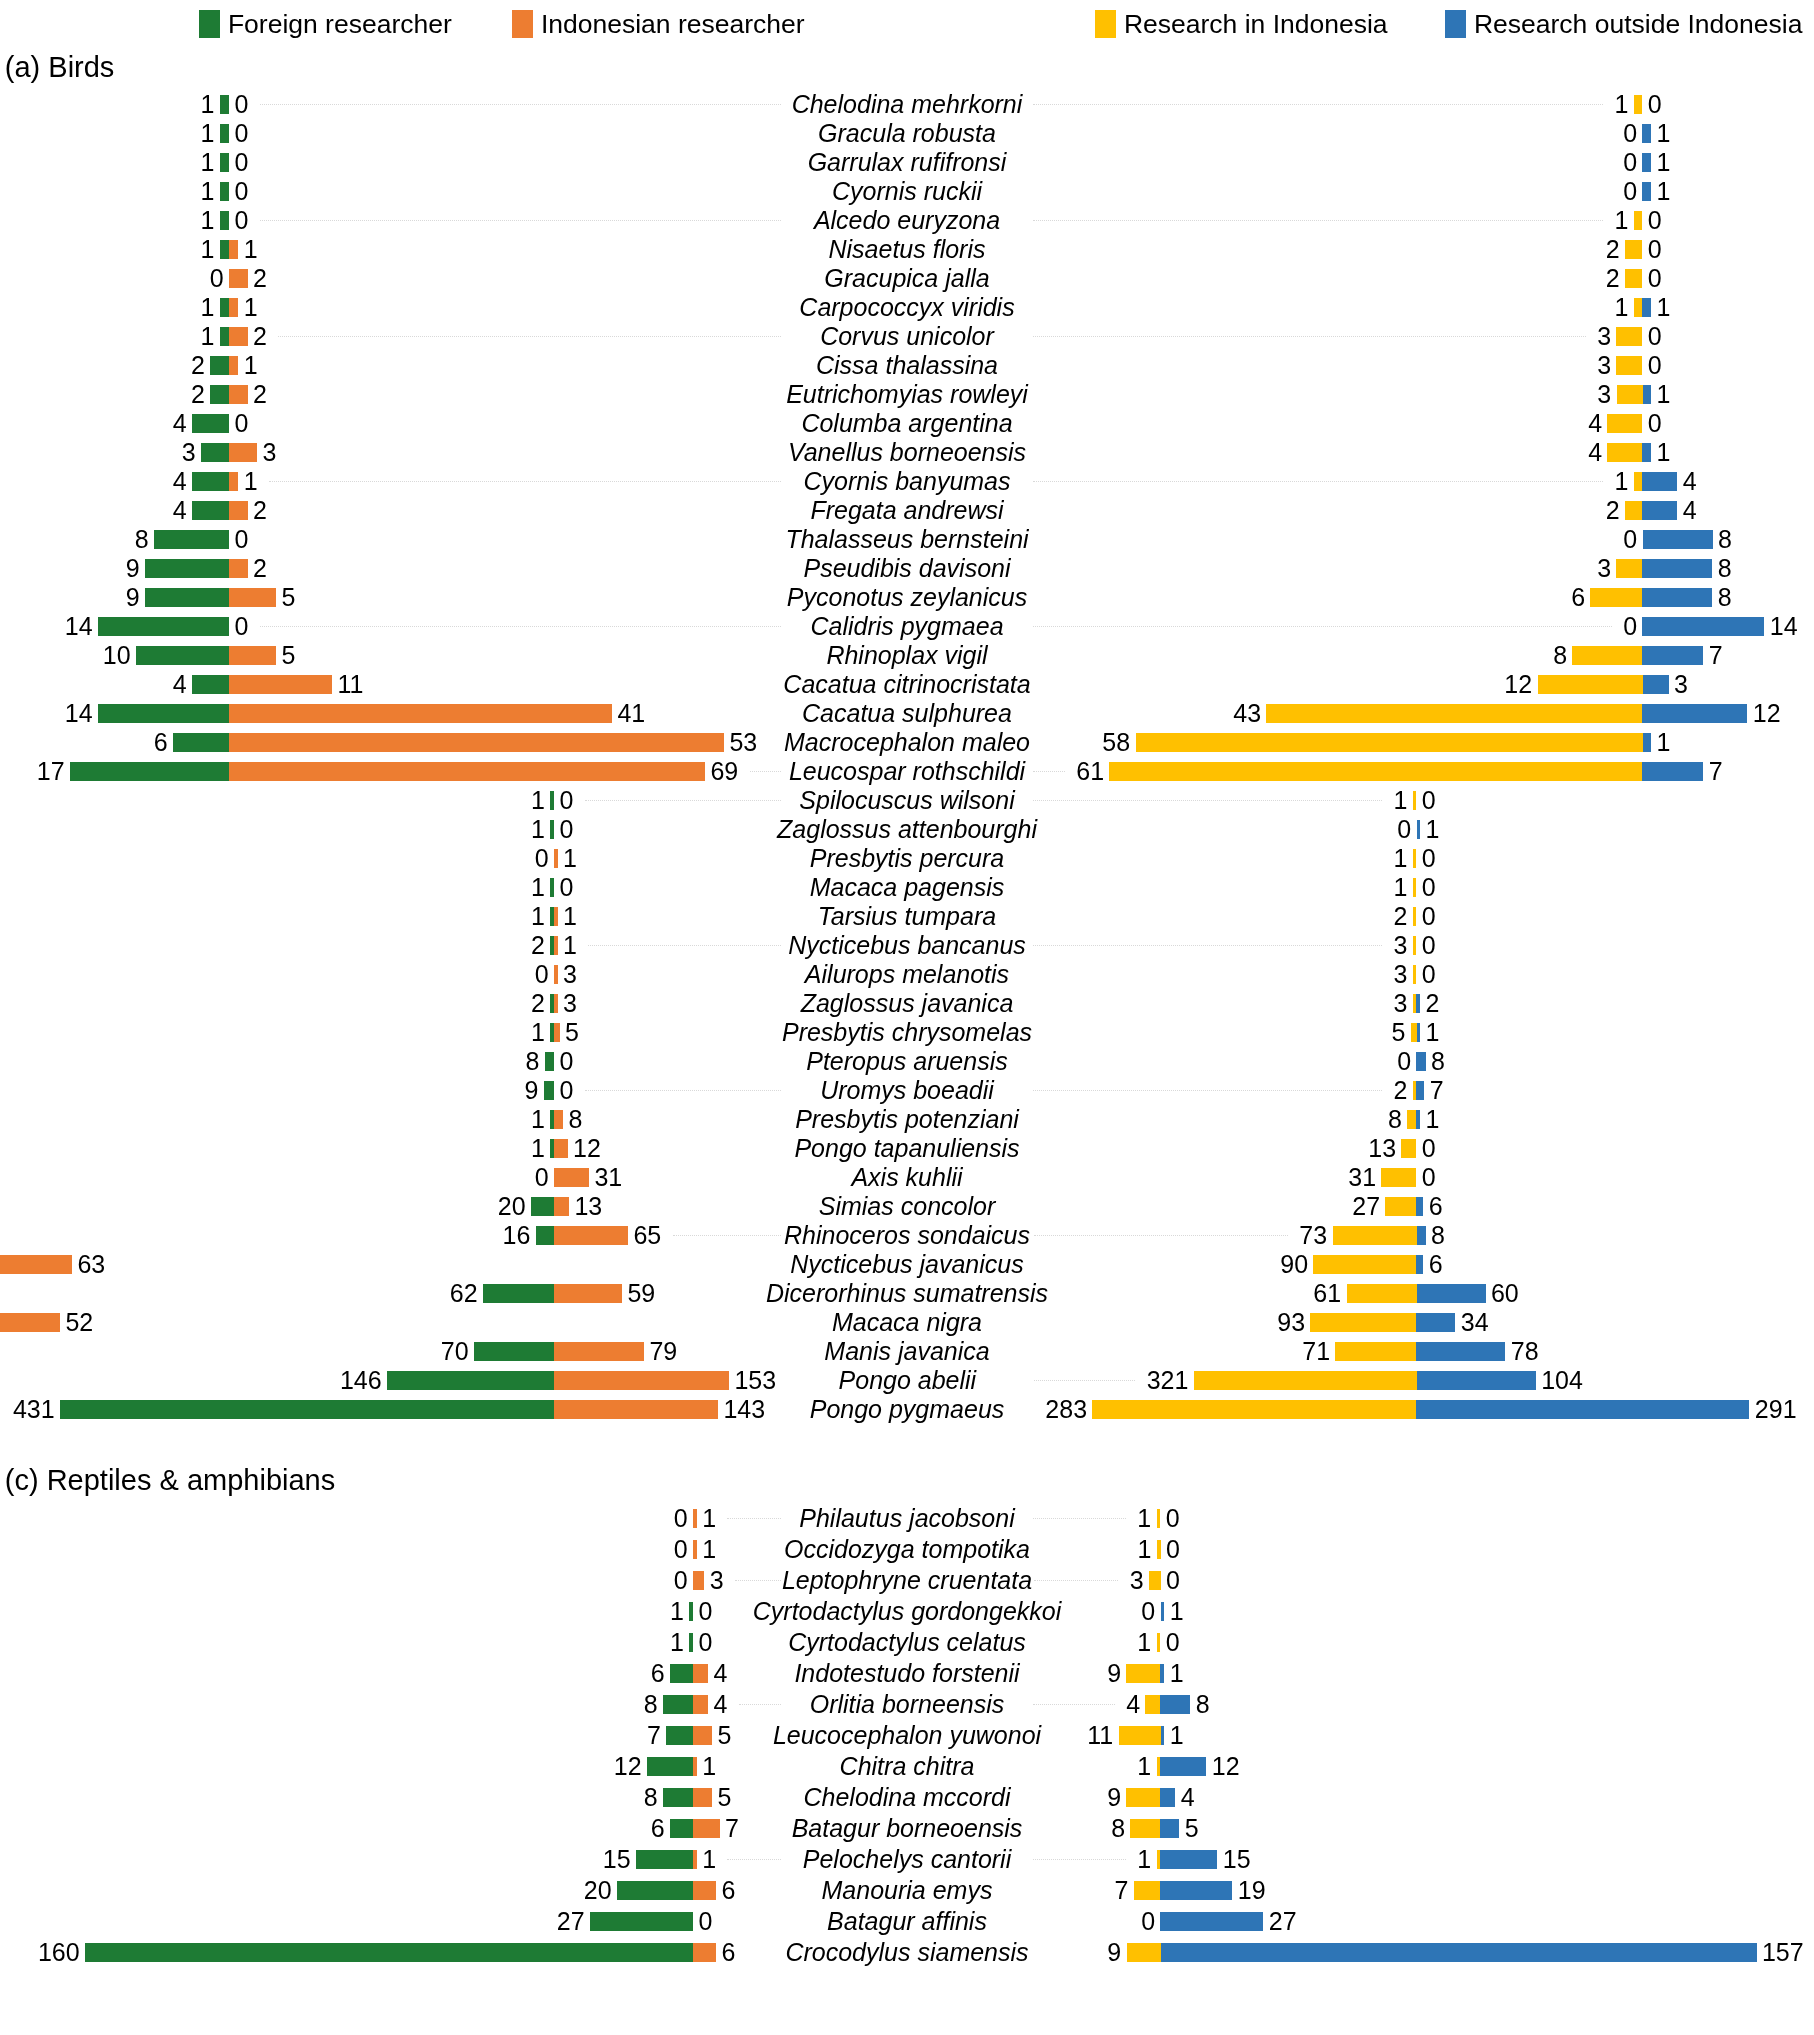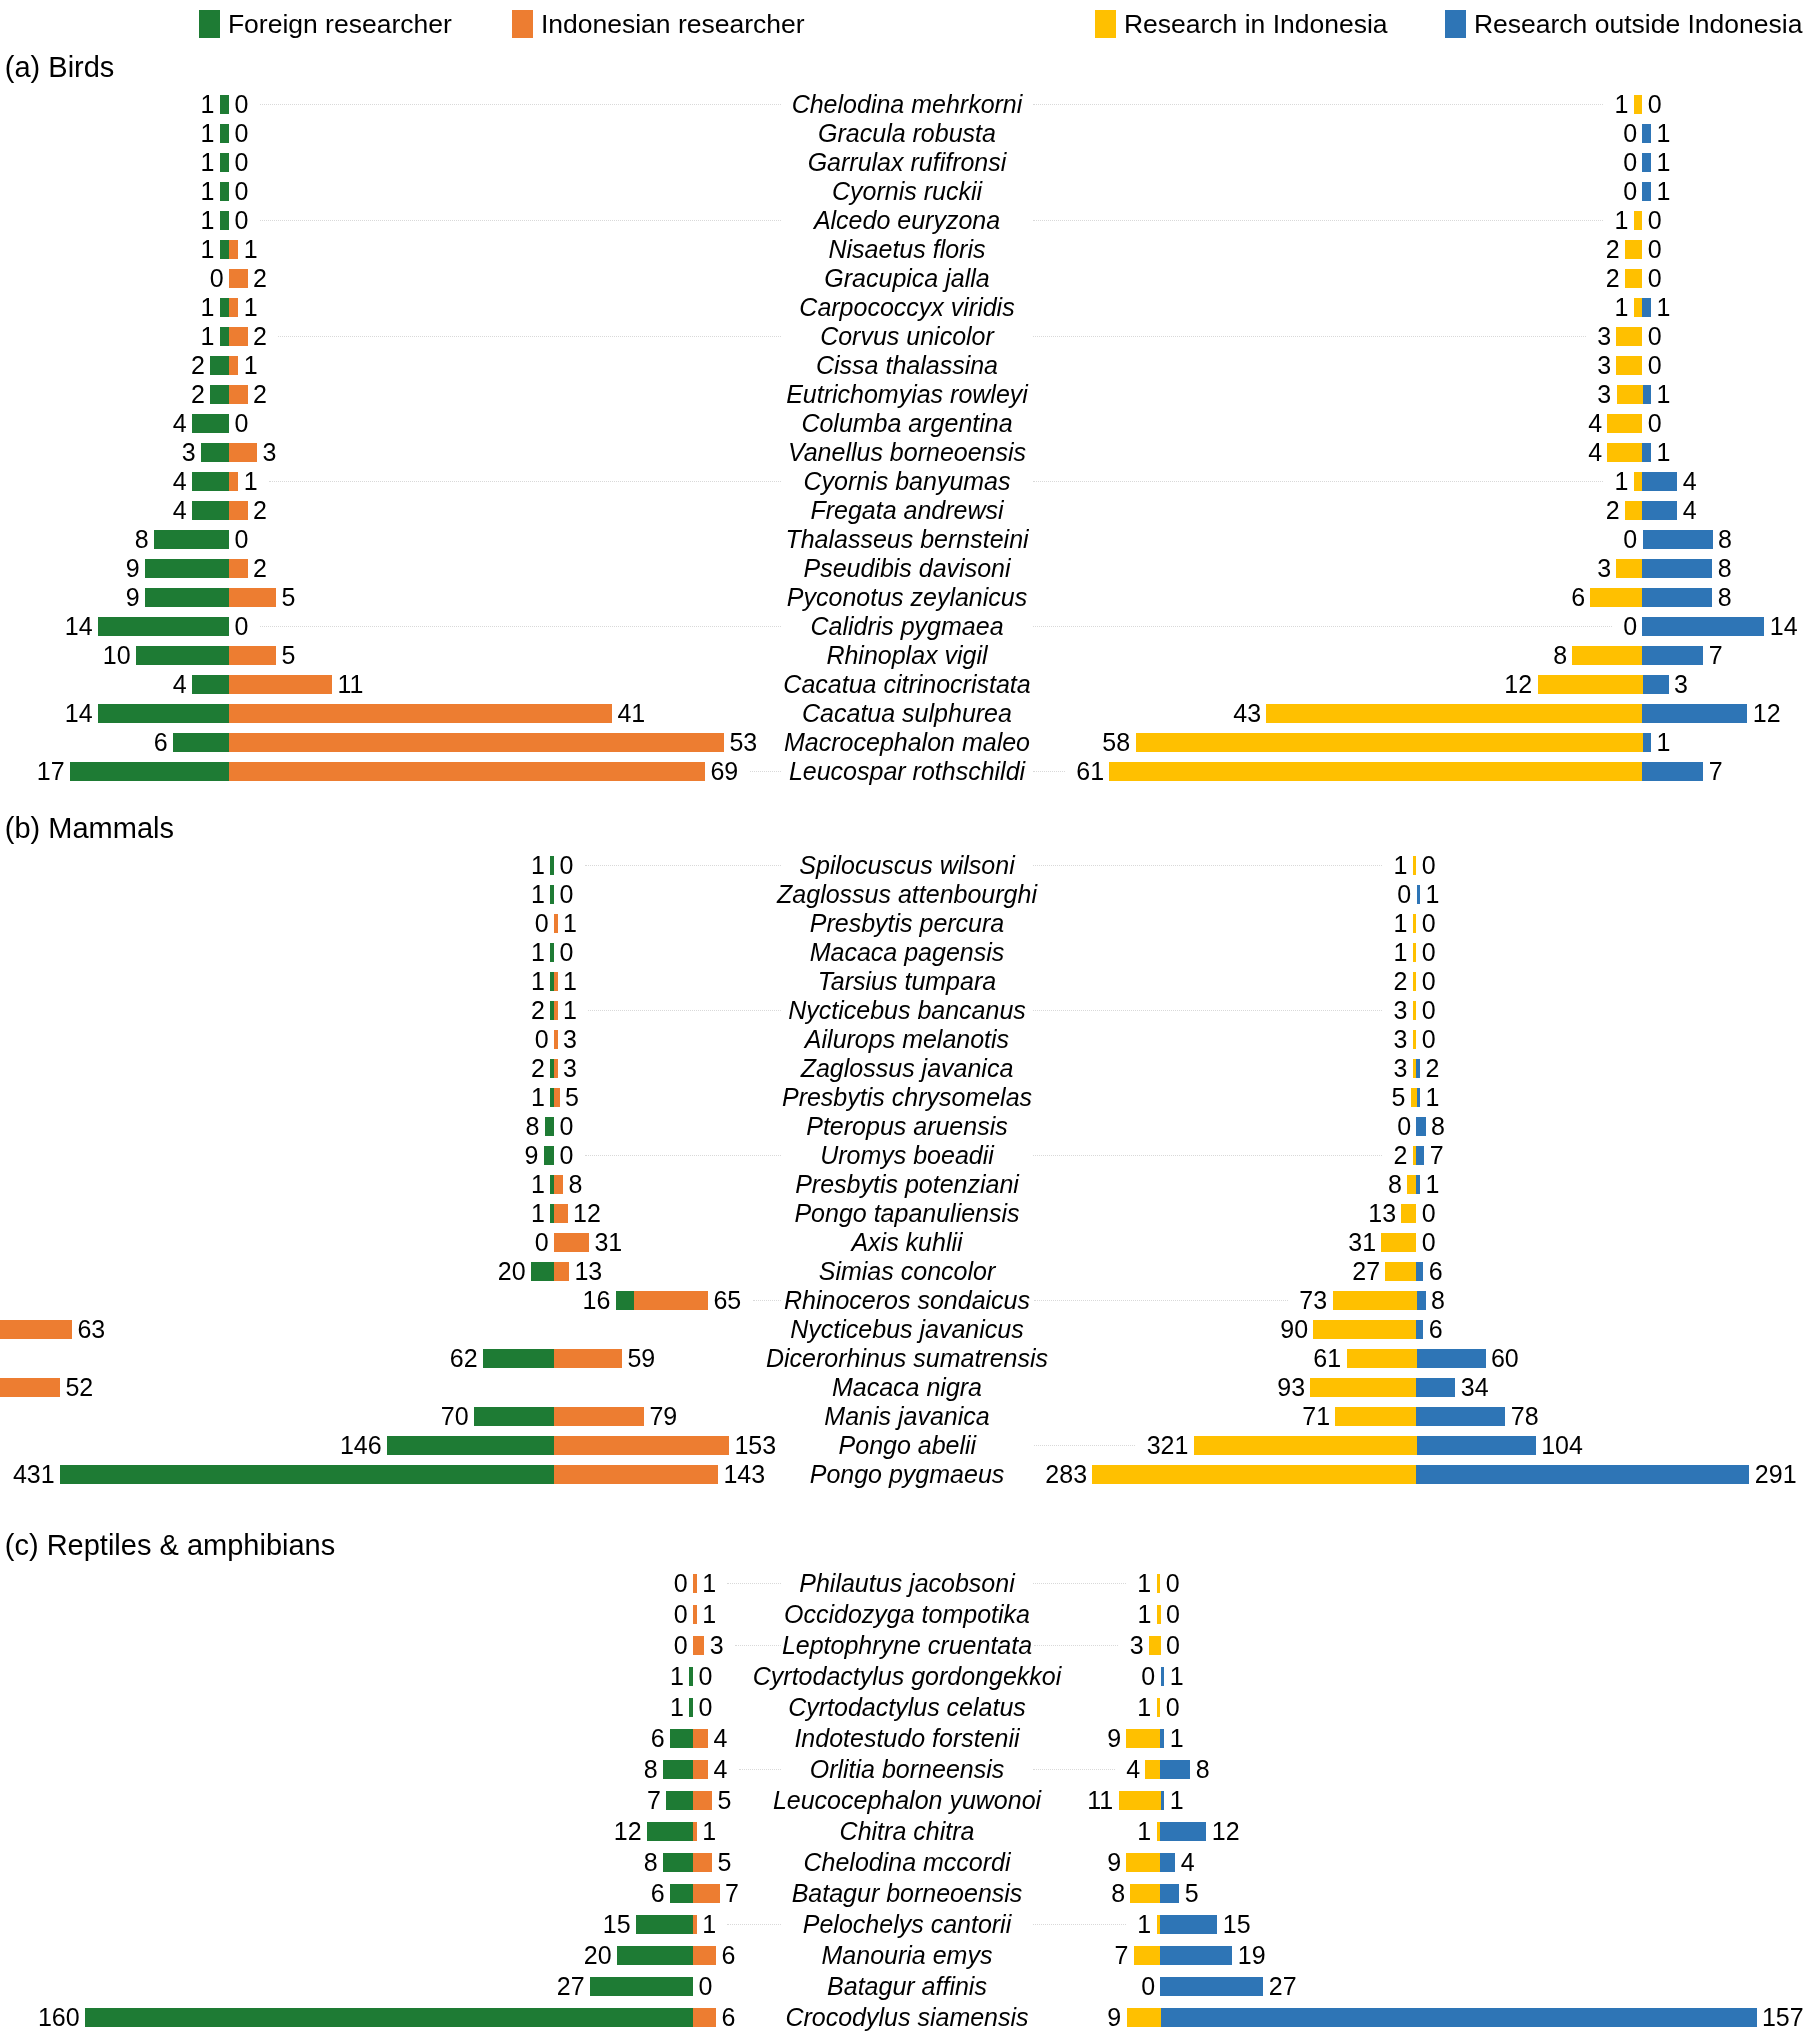--- a/index.html
+++ b/index.html
@@ -702,21 +702,20 @@
           <div class="zoneD">
             <div class="bar bar-3" style="width:61px"></div>
             <span class="num">7</span>
           </div>
         </div>
       </div>
     </div>
 </section>
 
 <section class="panel" id="panel-1">
-  <h2 class="panel-title">(b) Mammals</h2>
   <div class="rows" id="rows-1">
       <div class="row dotted" style="height:29px">
         <div class="zone-left">
           <div class="zoneA" style="width:554px">
             <span class="num">1</span>
             <div class="bar bar-0" style="width:3.6px"></div>
           </div>
           <div class="zoneB">
             <div class="bar bar-1" style="width:0px"></div>
             <span class="num">0</span>
@@ -1111,21 +1110,21 @@
             <div class="bar bar-2" style="width:31px"></div>
           </div>
           <div class="zoneD">
             <div class="bar bar-3" style="width:6.9px"></div>
             <span class="num">6</span>
           </div>
         </div>
       </div>
       <div class="row dotted" style="height:29px">
         <div class="zone-left">
-          <div class="zoneA" style="width:634px">
+          <div class="zoneA" style="width:554px">
             <span class="num">16</span>
             <div class="bar bar-0" style="width:18.3px"></div>
           </div>
           <div class="zoneB">
             <div class="bar bar-1" style="width:74px"></div>
             <span class="num">65</span>
             <div class="leader"></div>
           </div>
         </div>
         <div class="name-cell">

